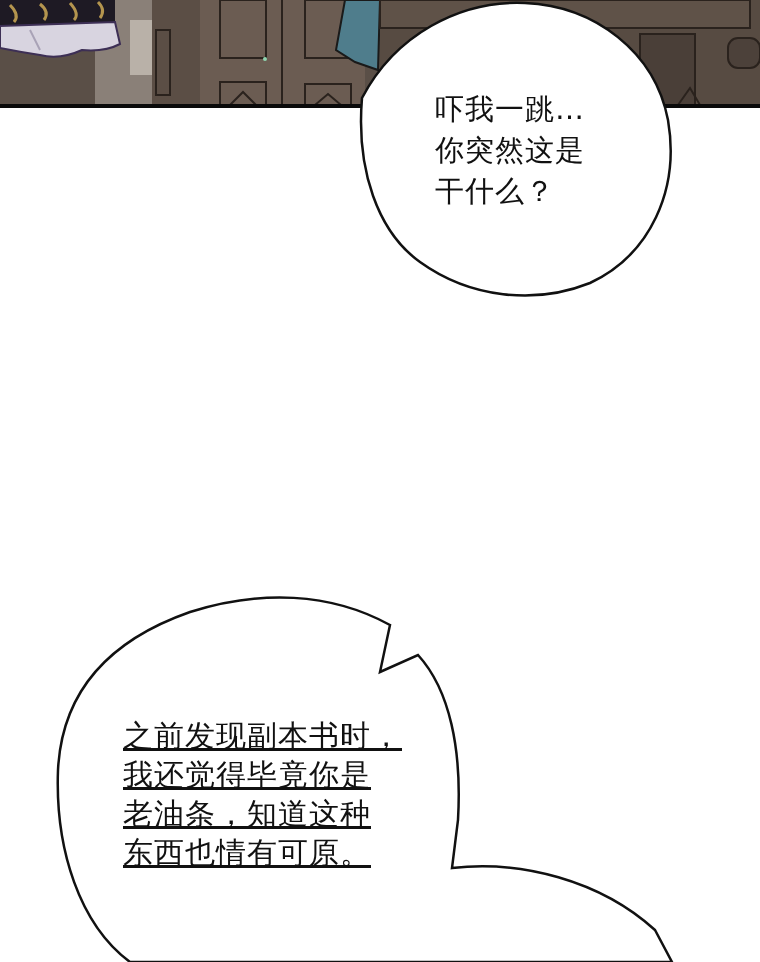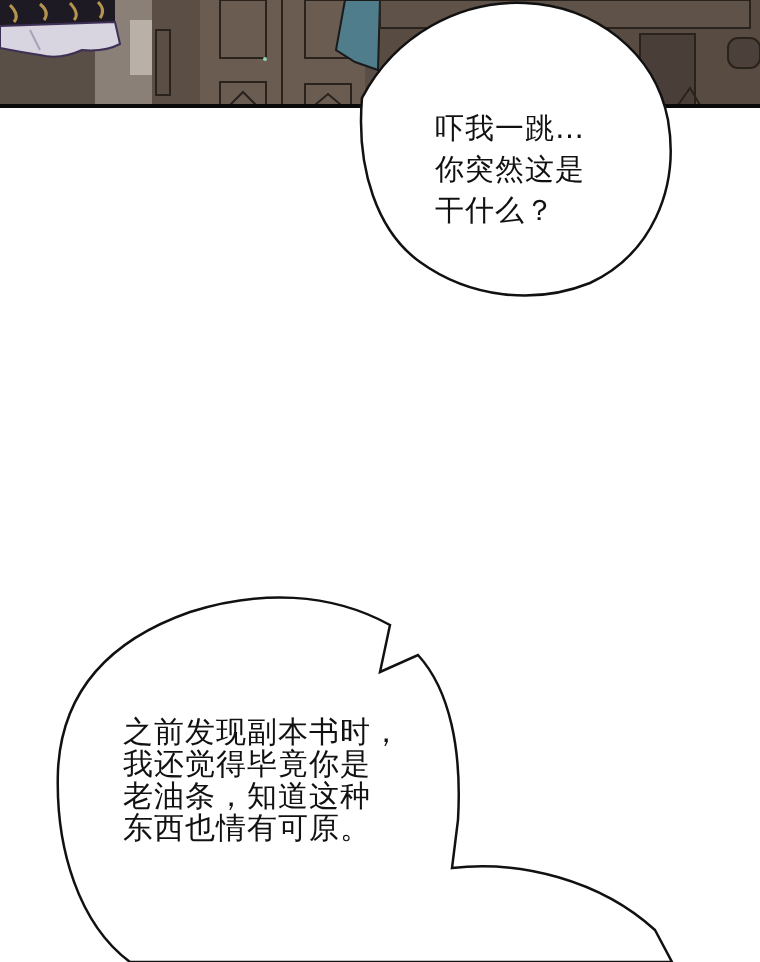--- a/index.html
+++ b/index.html
@@ -11,22 +11,22 @@
     .panel-art {
       position: absolute; left: 0; top: 0; width: 760px; height: 108px;
       overflow: hidden; background: #5e5248;
     }
     .panel-art svg { display: block; }
     .bubble-svg { position: absolute; left: 0; top: 0; pointer-events: none; }
     .bubble-text {
       position: absolute; color: #111111; font-size: 30px; line-height: 39px;
       letter-spacing: 1px; white-space: pre;
     }
-    #bubble1-text { left: 435px; top: 89px; font-size: 29px; line-height: 41px; margin-top: 19px; }
-    #bubble2-text { left: 123px; top: 716px; font-size: 30px; line-height: 32px; }
+    #bubble1-text { left: 435px; top: 89px; font-size: 29px; line-height: 41px; }
+    #bubble2-text { left: 123px; top: 716px; font-size: 30px; line-height: 39px; text-decoration: underline; }
   </style>
 </head>
 <body>
 
 <div class="panel-art">
   <svg width="760" height="108" viewBox="0 0 760 108">
 
     <rect x="0" y="0" width="760" height="108" fill="#5a4f47"></rect>
 
     <rect x="95" y="0" width="60" height="105" fill="#8a8078"></rect>

